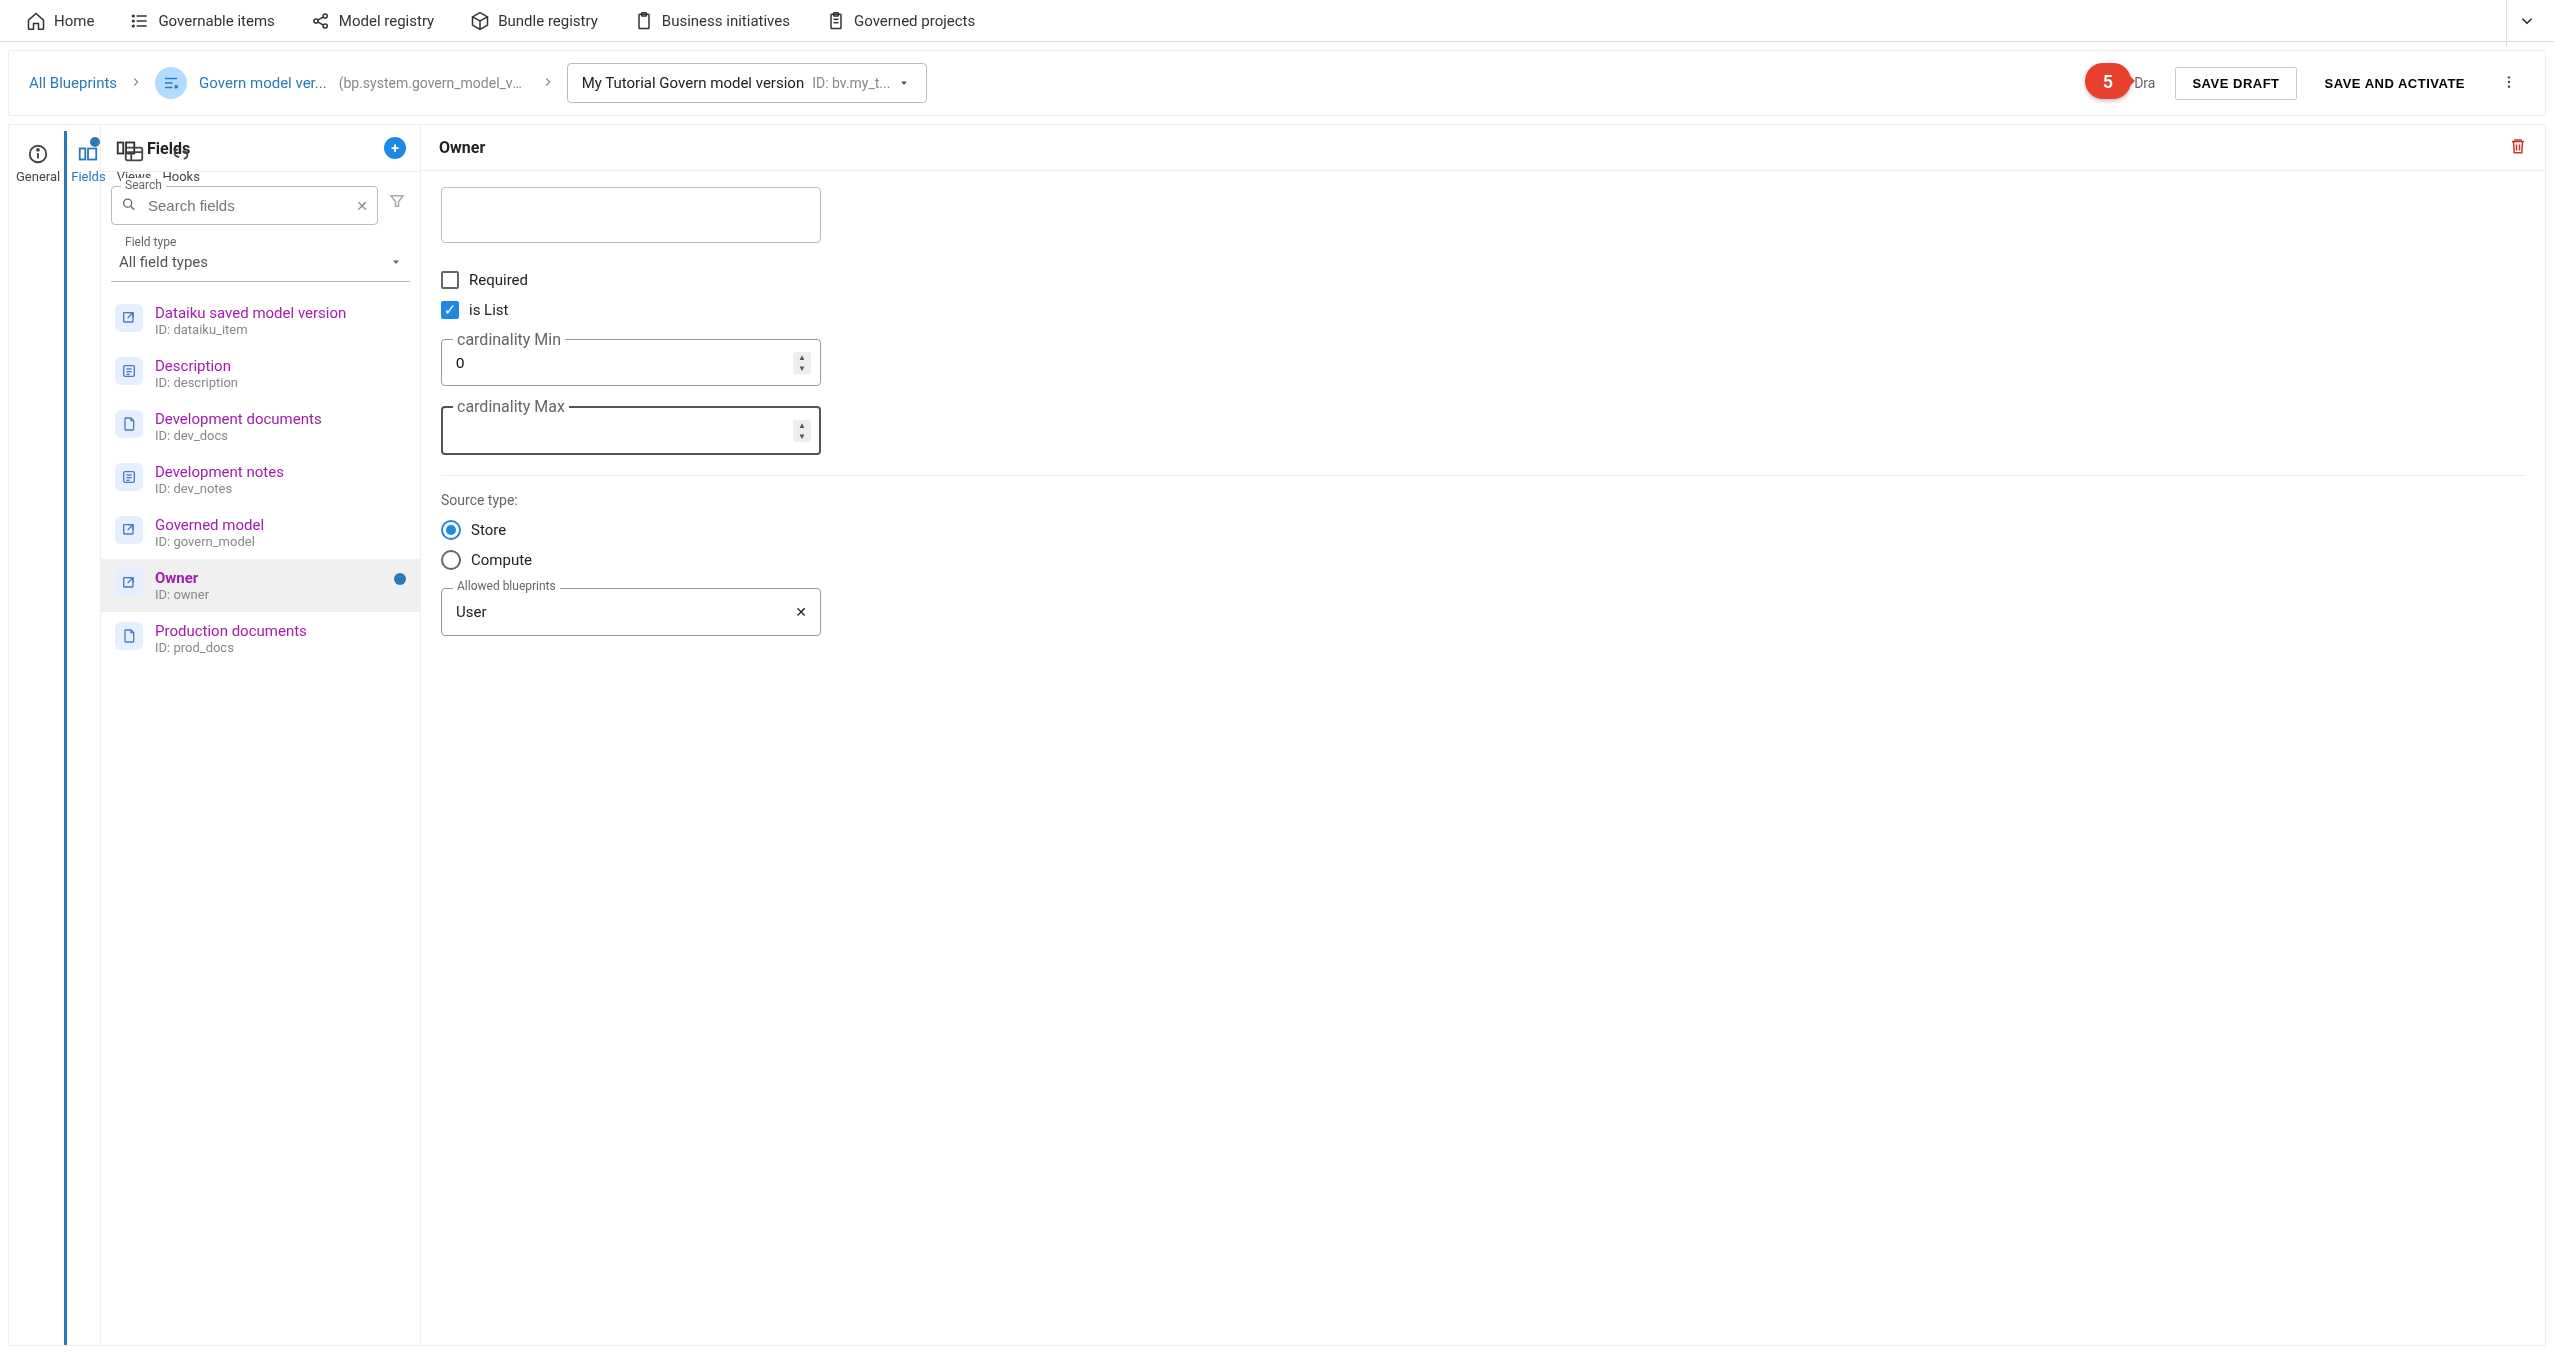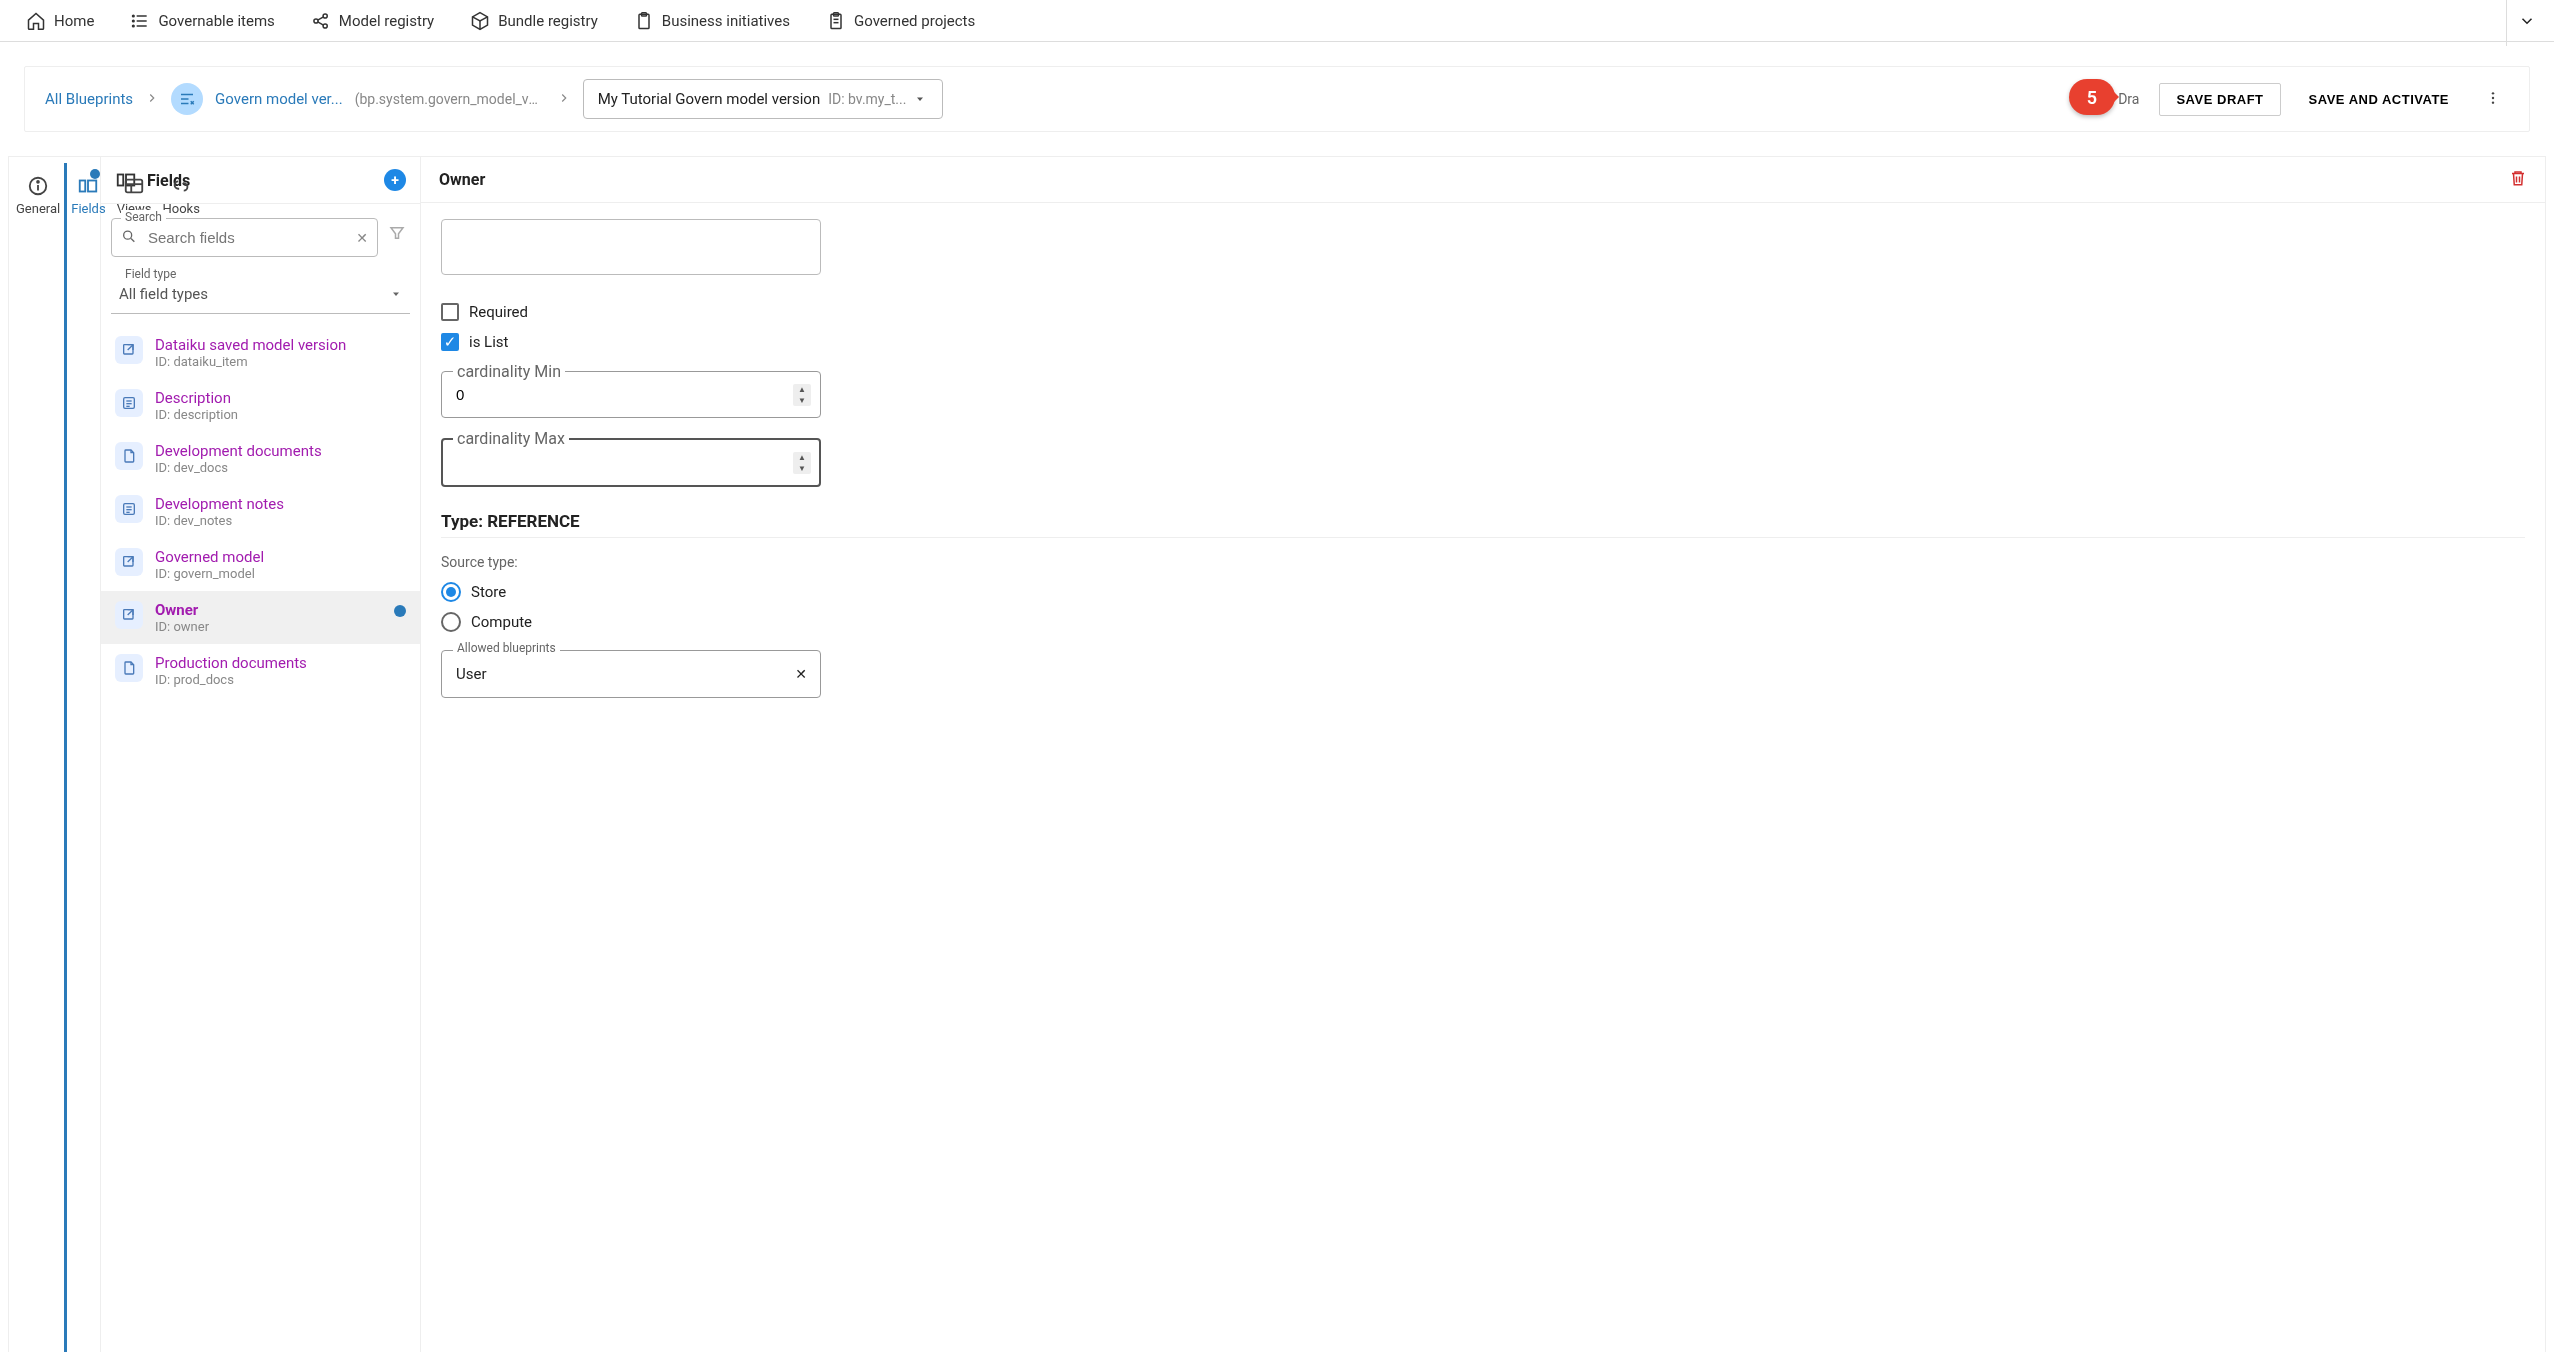--- a/index.html
+++ b/index.html
@@ -6,21 +6,21 @@
 body { font-family: -apple-system, BlinkMacSystemFont, "Segoe UI", Roboto, sans-serif; font-size: 14px; color: #222; background: #fff; }
 
 
 .topnav { display: flex; align-items: center; border-bottom: 1px solid #ddd; height: 42px; padding: 0 8px; }
 .topnav-item { display: flex; align-items: center; gap: 8px; padding: 0 18px; height: 50px; cursor: pointer; color: #333; font-size: 15px; }
 .topnav-item svg { width: 20px; height: 20px; }
 .topnav-spacer { flex: 1; }
 .topnav-expand { border-left: 1px solid #ddd; width: 40px; display: flex; align-items: center; justify-content: center; height: 50px; cursor: pointer; }
 
 
-.secondbar { display: flex; align-items: center; padding: 12px 20px; gap: 12px; border-bottom: 1px solid #eee; background: #fff; margin: 24px; border: 1px solid #eee; border-radius: 2px; justify-content: flex-end; }
+.secondbar { display: flex; align-items: center; padding: 12px 20px; gap: 12px; border-bottom: 1px solid #eee; background: #fff; margin: 8px; border: 1px solid #eee; border-radius: 2px; justify-content: flex-end; }
 .breadcrumb-link { color: #2a7ab9; cursor: pointer; font-size: 15px; }
 .chevron { color: #888; }
 .bp-badge { width: 32px; height: 32px; border-radius: 50%; background: #b3dbff; display: flex; align-items: center; justify-content: center; }
 .bp-name { color: #2a7ab9; font-size: 15px; max-width: 150px; overflow: hidden; text-overflow: ellipsis; white-space: nowrap; }
 .bp-id { color: #888; font-size: 14px; max-width: 190px; overflow: hidden; text-overflow: ellipsis; white-space: nowrap; }
 .version-select { border: 1px solid #bbb; border-radius: 4px; padding: 10px 14px; display: flex; align-items: center; gap: 8px; min-width: 360px; cursor: pointer; }
 .version-name { font-size: 15px; }
 .version-id { color: #888; font-size: 14px; overflow: hidden; text-overflow: ellipsis; white-space: nowrap; max-width: 80px; }
 .status-text { color: #666; margin-left: auto; padding: 0 8px; }
 .btn { border: 1px solid #ccc; background: #fff; padding: 8px 16px; font-weight: 600; letter-spacing: 0.5px; cursor: pointer; font-size: 13px; border-radius: 2px; }
@@ -416,21 +416,20 @@
 
       <div class="numfield-wrap heavy">
         <label>cardinality Max</label>
         <input class="numfield" value="" style="">
         <div class="spinner">
             <div>▲</div>
             <div>▼</div>
           </div>
       </div>
 
-      <div class="section-title">Type: REFERENCE</div>
       <hr class="section-hr">
       <div class="subtle">Source type:</div>
 
       <div class="radio-row">
         <span class="radio selected"></span>
         <span>Store</span>
       </div>
       <div class="radio-row">
         <span class="radio"></span>
         <span>Compute</span>

